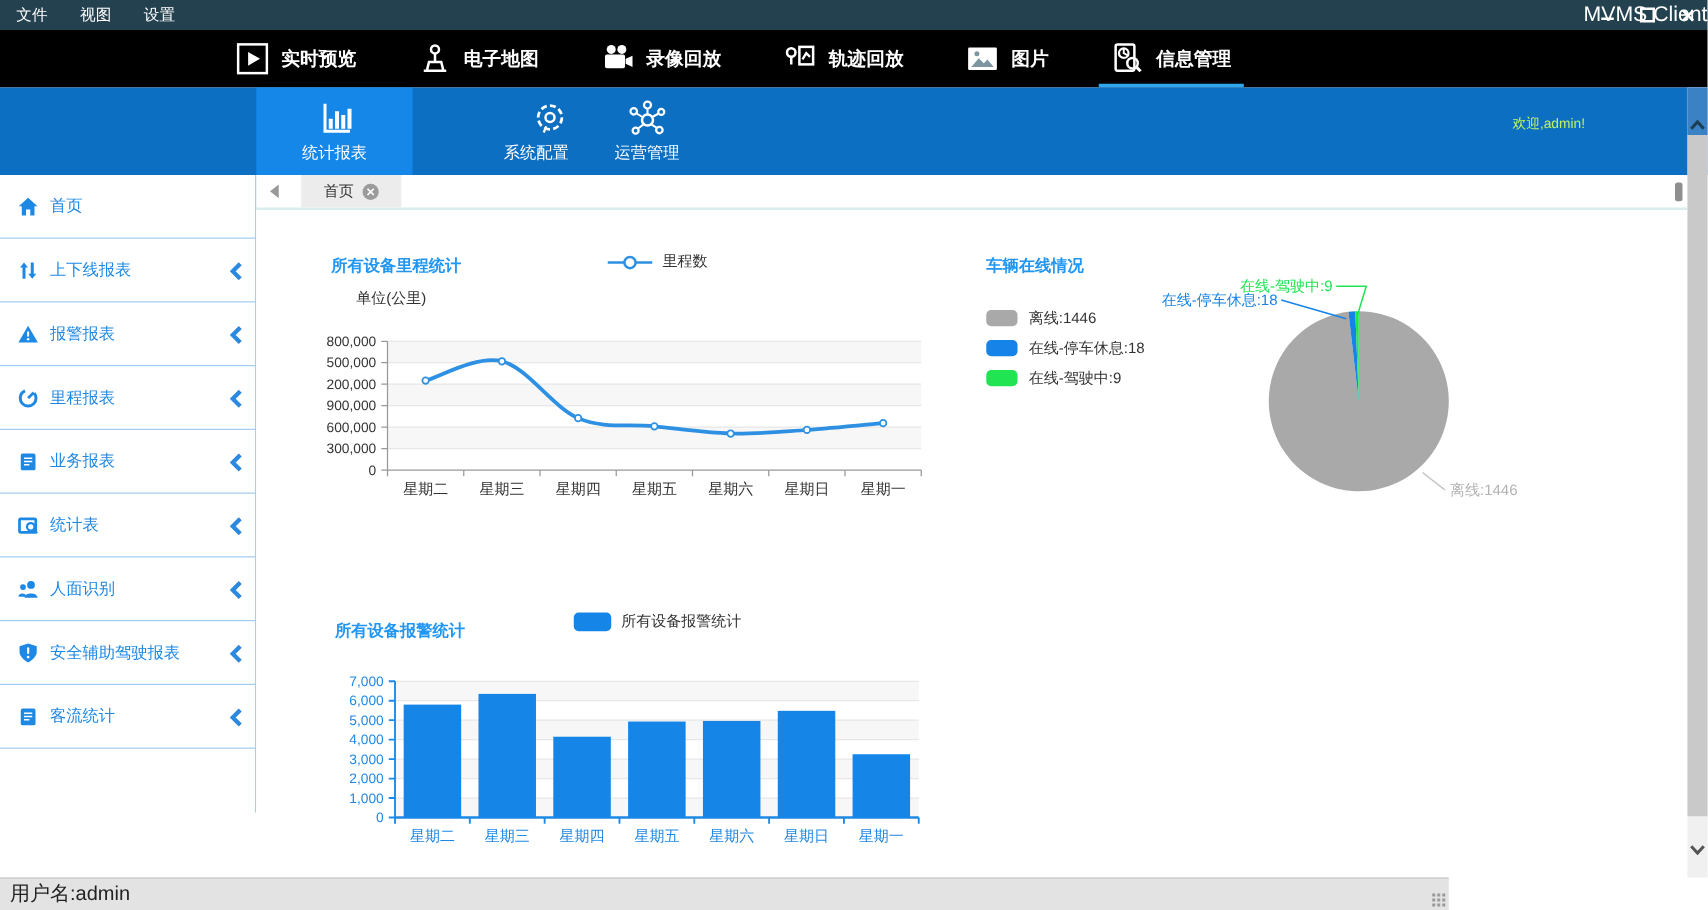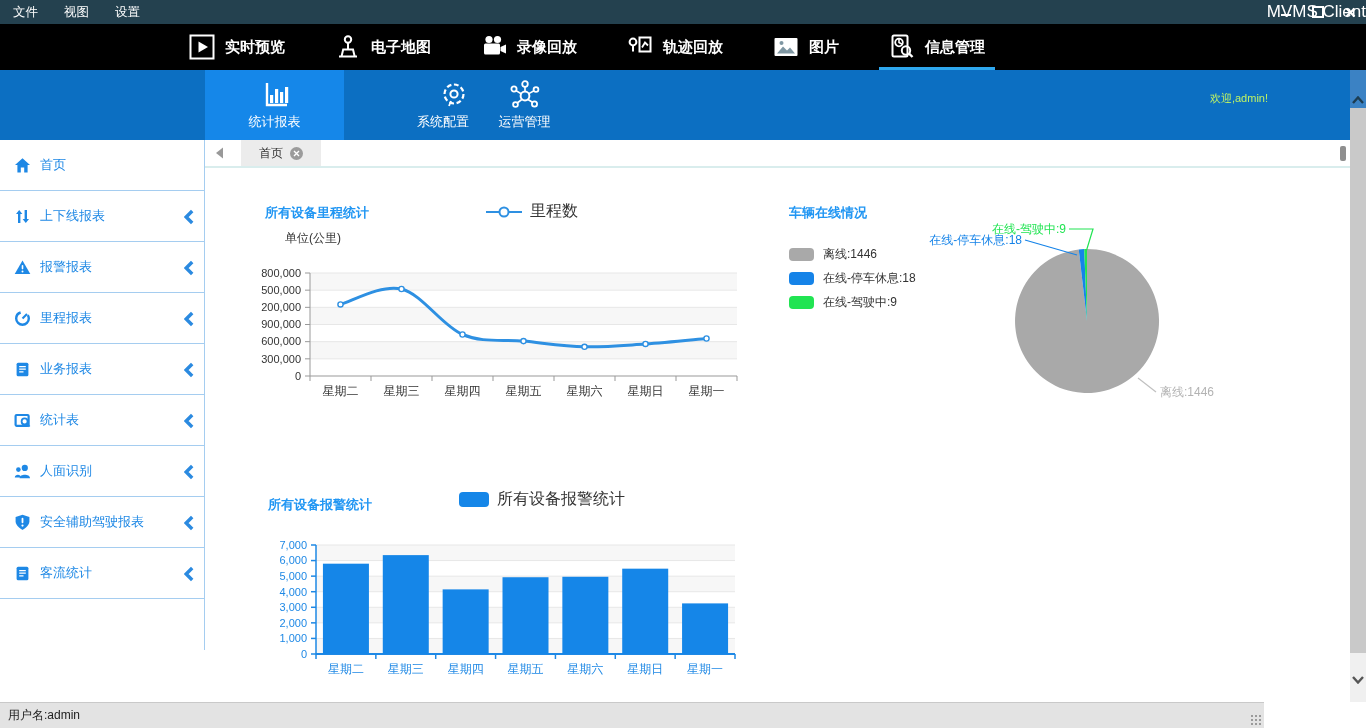--- a/index.html
+++ b/index.html
@@ -16,21 +16,21 @@
   .wc-max{width:8px;height:8px;border:2px solid #fff;}
   
   .toolbar{position:absolute;left:0;top:24px;width:1366px;height:46px;background:#000000;
            display:flex;align-items:center;padding-left:183px;box-sizing:border-box;gap:38px;}
   .tool-item{display:flex;align-items:center;gap:10px;color:#fff;font-size:15px;font-weight:bold;
              height:46px;position:relative;padding:0 6px;}
   .tool-item.active::after{content:"";position:absolute;left:-4px;right:-4px;bottom:0;height:3px;background:#2ea7ee;}
   .tool-icon{display:flex;align-items:center;}
   
   .band{position:absolute;left:0;top:70px;width:1366px;height:70px;background:#0c6fc2;}
-  .band-item{position:absolute;top:0;height:70px;width:139px;display:flex;flex-direction:column;
+  .band-item{position:absolute;top:0;height:70px;width:125px;display:flex;flex-direction:column;
              align-items:center;justify-content:center;gap:3px;color:#fff;font-size:13px;}
   .band-item.active{background:#1587e9;}
   .welcome{position:absolute;right:98px;top:0;height:56px;display:flex;align-items:center;
            color:#bef264;font-size:11px;}
   
   .tabbar{position:absolute;left:205px;top:140px;width:1145px;height:28px;background:#fff;
           border-bottom:2px solid #d9eded;box-sizing:border-box;display:flex;align-items:center;}
   .tab-scroll-left{margin-left:9px;display:flex;}
   .tab{margin-left:17px;width:80px;height:26px;background:#ececec;display:flex;align-items:center;
        justify-content:center;gap:7px;font-size:12px;color:#333;}
@@ -41,35 +41,35 @@
   .sidebar{position:absolute;left:0;top:140px;width:205px;height:510px;background:#fff;
            border-right:1px solid #a5cdf0;box-sizing:border-box;}
   .side-item{height:51px;position:relative;display:flex;align-items:center;padding-left:12px;gap:8px;
              border-bottom:1px solid #a5cdf0;box-sizing:border-box;cursor:default;}
   .side-icon{width:20px;display:flex;justify-content:center;}
   .side-label{font-size:13px;color:#1e88e5;}
   .side-chev{position:absolute;right:10px;top:18px;display:flex;}
   
   .content{position:absolute;left:205px;top:168px;width:1145px;height:534px;background:#fff;}
   .chart-title{position:absolute;color:#2196f3;font-weight:bold;font-size:13px;}
-  .hlegend{position:absolute;display:flex;align-items:center;gap:8px;font-size:16px;color:#333;}
+  .hlegend{position:absolute;display:flex;align-items:center;gap:8px;font-size:12px;color:#333;}
   .pie-leg-row{display:flex;align-items:center;gap:9px;height:24px;font-size:12px;color:#333;}
   .pie-swatch{width:25px;height:13px;border-radius:4px;display:inline-block;}
   .bar-swatch{width:30px;height:15px;border-radius:4px;display:inline-block;}
   svg{display:block;}
   
   .vscroll{position:absolute;left:1350px;top:70px;width:16px;height:632px;background:#f0f0f0;}
   .vs-top{position:absolute;left:0;top:0;width:16px;height:38px;background:#3b82c4;display:flex;
           align-items:flex-end;justify-content:center;padding-bottom:4px;box-sizing:border-box;}
   .vs-thumb{position:absolute;left:0;top:38px;width:16px;height:545px;background:#c9c9c9;}
   .vs-down{position:absolute;left:0;top:600px;width:16px;height:20px;display:flex;align-items:center;justify-content:center;}
   
-  .statusbar{position:absolute;left:0;top:702px;width:1264px;height:26px;background:#e3e3e3;
+  .statusbar{position:absolute;left:0;top:702px;width:1159px;height:26px;background:#e3e3e3;
              border-top:1px solid #c9c9c9;box-sizing:border-box;display:flex;align-items:center;
-             padding-left:8px;font-size:12px;color:#222;}
+             padding-left:8px;font-size:16px;color:#222;}
   .grip{position:absolute;right:2px;bottom:2px;width:12px;height:12px;
         background-image:radial-gradient(#9a9a9a 1.2px, transparent 1.3px);background-size:4px 4px;}
 </style>
 </head>
 <body>
 
 <div class="titlebar">
   <span class="menu-item">文件</span>
   <span class="menu-item">视图</span>
   <span class="menu-item">设置</span>

